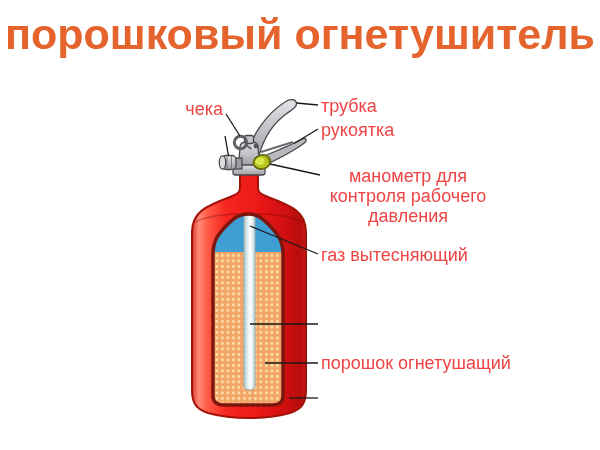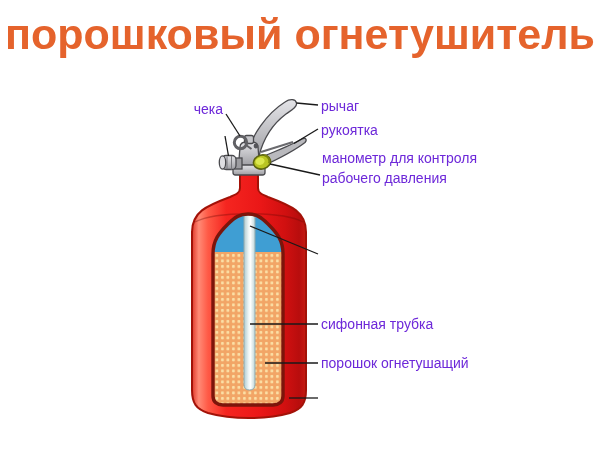--- a/index.html
+++ b/index.html
@@ -16,23 +16,23 @@
     text-align:center;
     font-size:43px;
     font-weight:700;
     letter-spacing:0px;
     color:#e5632c;
     white-space:nowrap;
   }
   svg{position:absolute;left:0;top:0;}
   .lbl{
     position:absolute;
-    font-size:14px;
+    font-size:18px;
     line-height:20px;
-    color:#6d28d9;
+    color:#ef4444;
     white-space:nowrap;
   }
   .lbl.wrap{white-space:normal;}
   .lbl.right{text-align:right;}
 </style>
 </head>
 <body>
 
 <div id="slide">
 
@@ -164,19 +164,19 @@
       <path d="M 294 143.5 L 318 129"></path>
       <path d="M 270 164 L 320 175"></path>
       <path d="M 250 226 L 318 254"></path>
       <path d="M 250 324 L 318 324"></path>
       <path d="M 265 363 L 318 363"></path>
       <path d="M 289 398 L 318 398"></path>
     </g>
   </svg>
 
   <div class="lbl right" style="left:163px;top:99px;width:60px;">чека</div>
-  <div class="lbl" style="left:321px;top:96px;">рычаг</div>
+  <div class="lbl" style="left:321px;top:96px;">трубка</div>
   <div class="lbl" style="left:321px;top:120px;">рукоятка</div>
-  <div class="lbl wrap" style="left:322px;top:148px;width:172px;">манометр для контроля рабочего давления</div>
-  <div class="lbl" style="left:321px;top:314px;">сифонная трубка</div>
+  <div class="lbl wrap" style="left:322px;top:166px;width:172px;text-align:center;">манометр для контроля рабочего давления</div>
+  <div class="lbl" style="left:321px;top:245px;">газ вытесняющий</div>
   <div class="lbl" style="left:321px;top:353px;">порошок огнетушащий</div>
 
 </div>
 
 </body></html>

